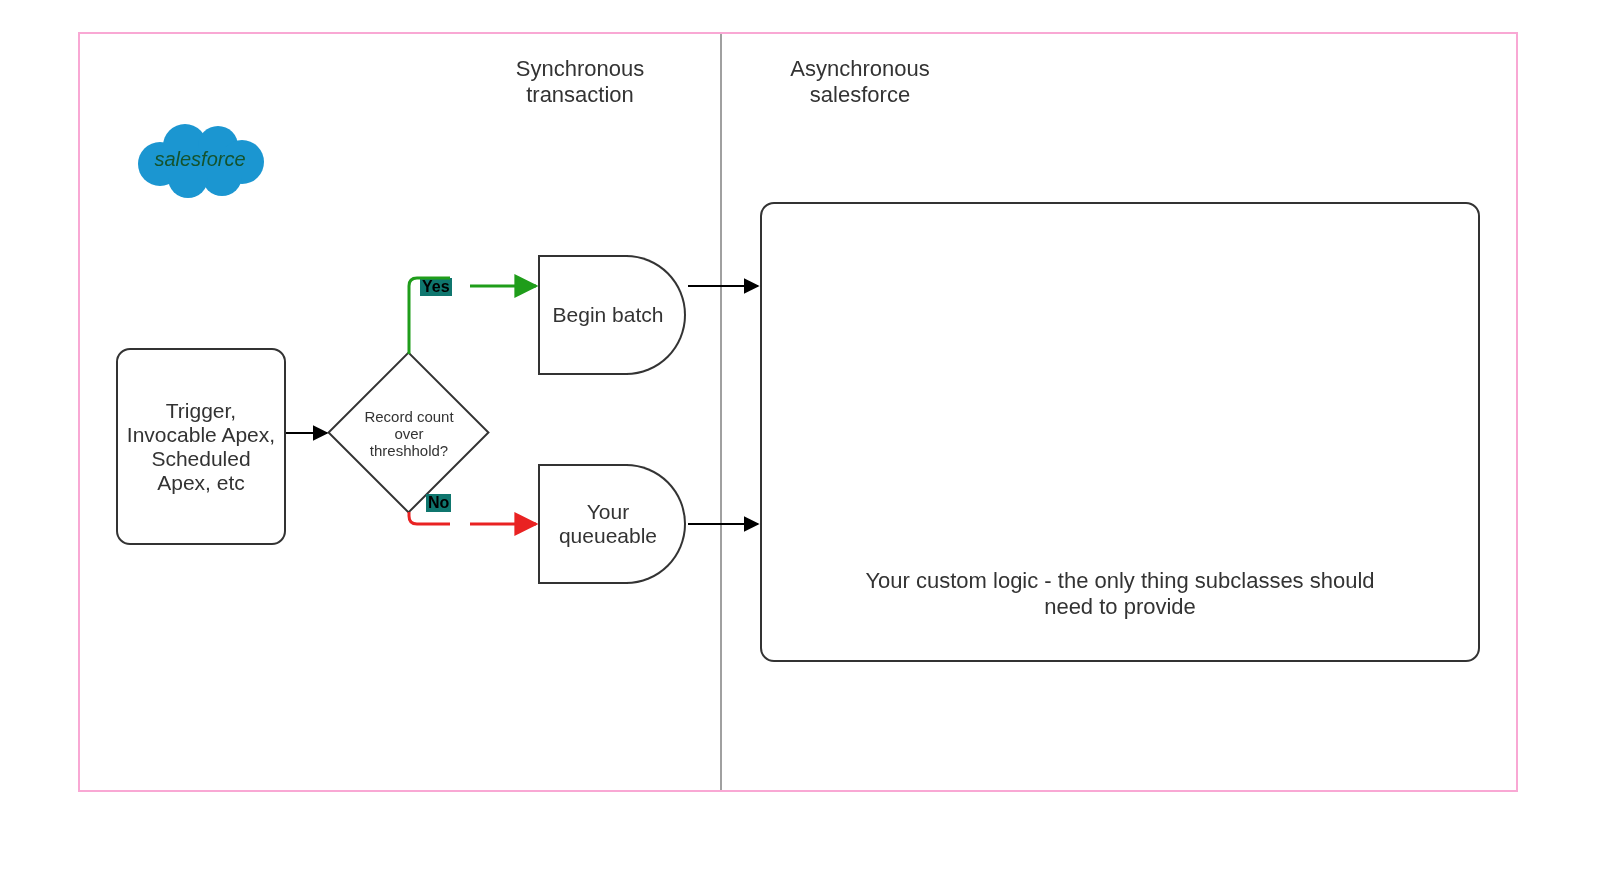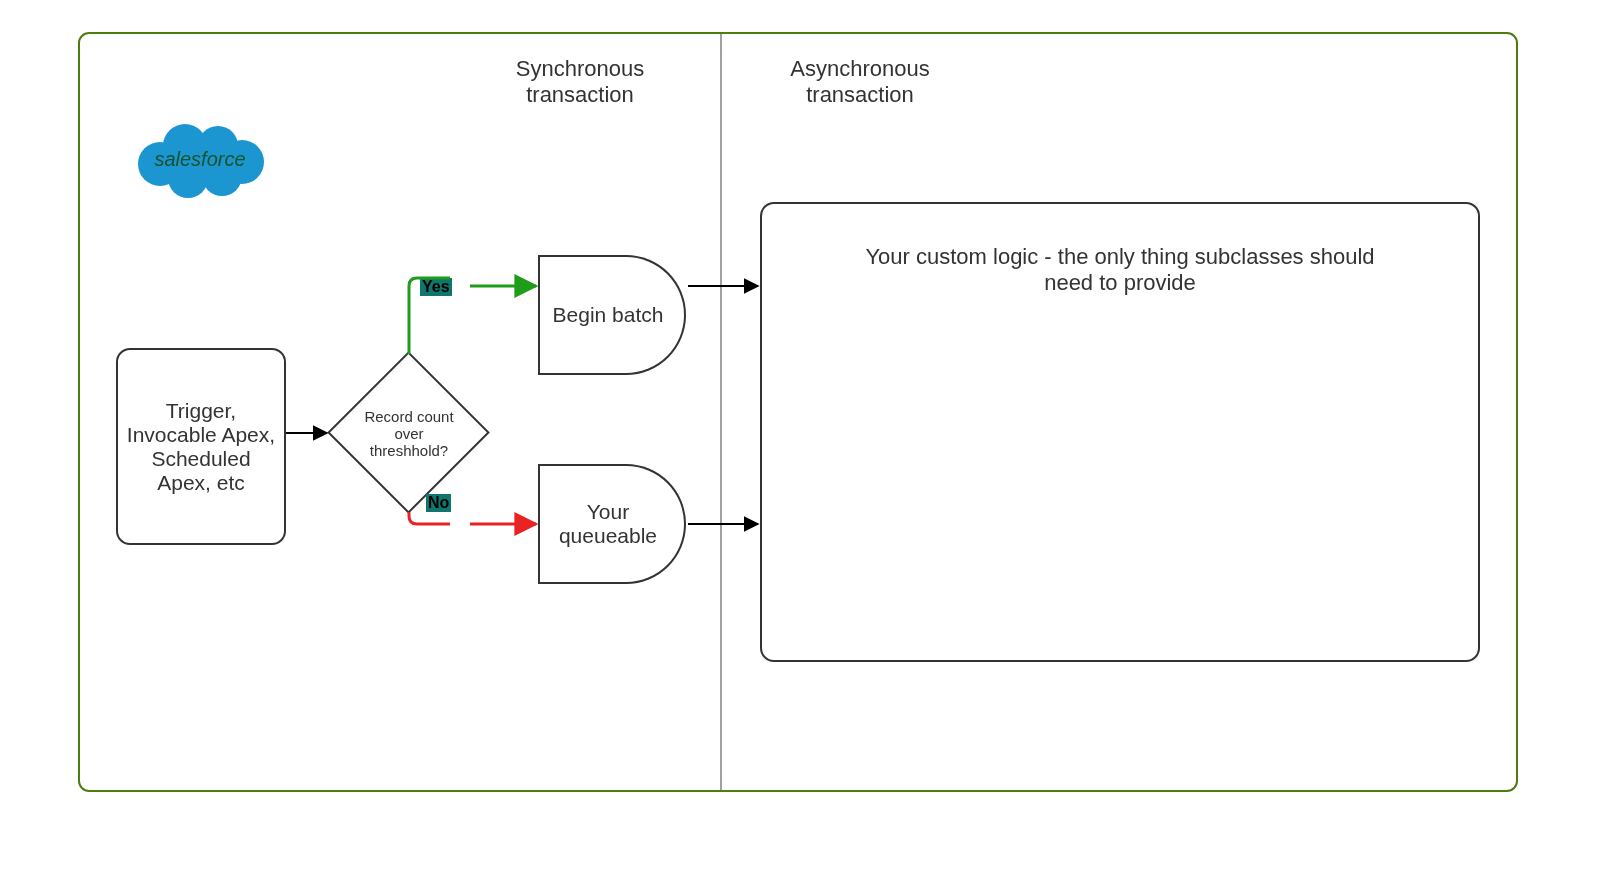--- a/index.html
+++ b/index.html
@@ -10,22 +10,22 @@
     background: #ffffff;
     font-family: "Helvetica Neue", Arial, sans-serif;
     color: #333;
   }
   .outer {
     position: absolute;
     left: 78px;
     top: 32px;
     width: 1440px;
     height: 760px;
-    border: 2px solid #4d7c0f;
-    border-radius: 11px;
+    border: 2px solid #f9a8d4;
+    border-radius: 0;
     box-sizing: border-box;
   }
   .divider {
     position: absolute;
     left: 640px;
     top: 0;
     width: 0;
     height: 756px;
     border-left: 2px solid #a0a0a0;
   }
@@ -122,21 +122,21 @@
 
   .custom-logic {
     position:absolute;
     left: 680px;
     top: 168px;
     width: 720px;
     height: 460px;
     border: 2px solid #333;
     border-radius: 14px;
     box-sizing: border-box;
-    display:flex; align-items:flex-start; justify-content:center;
+    display:flex; align-items:flex-end; justify-content:center;
     text-align:center; font-size:22px; padding: 40px 80px;
   }
 
   .edge-label {
     position:absolute;
     font-size:16px;
     font-weight:bold;
     color:#000;
     background:#0f766e;
     padding:0 2px;
@@ -150,21 +150,21 @@
 <body>
 
 <div class="outer">
 
   <div class="divider"></div>
 
   <div id="sync-title" class="section-title">
     <span>Synchronous transaction</span>
   </div>
   <div id="async-title" class="section-title">
-    <span>Asynchronous transaction</span>
+    <span>Asynchronous salesforce</span>
   </div>
 
   <div class="salesforce-logo">
     <svg viewBox="0 0 140 90">
       <g fill="#1b96d1">
         <circle cx="30" cy="50" r="22"></circle>
         <circle cx="55" cy="32" r="22"></circle>
         <circle cx="88" cy="32" r="20"></circle>
         <circle cx="112" cy="48" r="22"></circle>
         <circle cx="92" cy="62" r="20"></circle>

